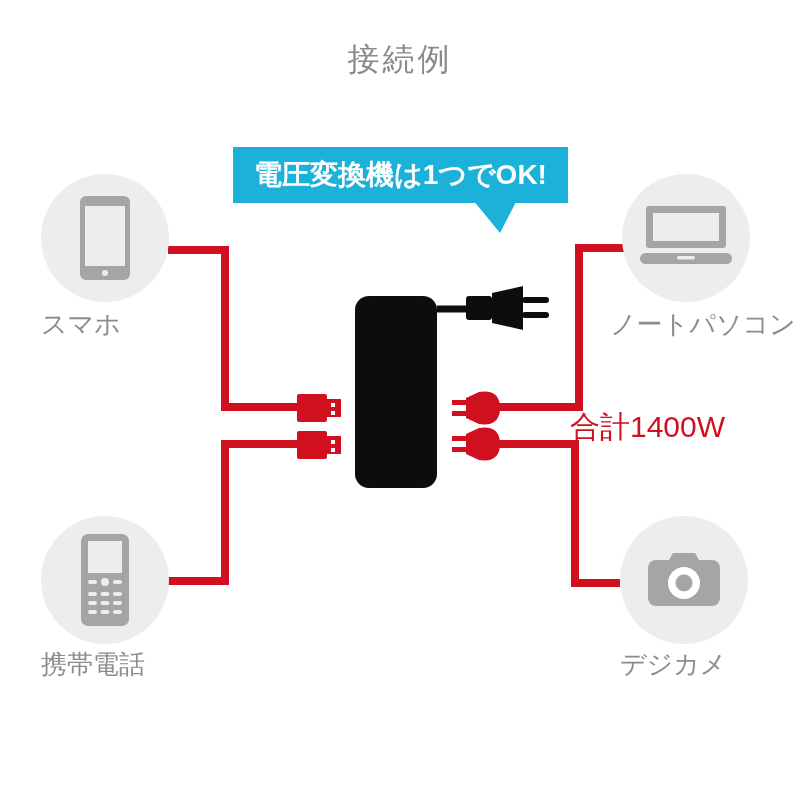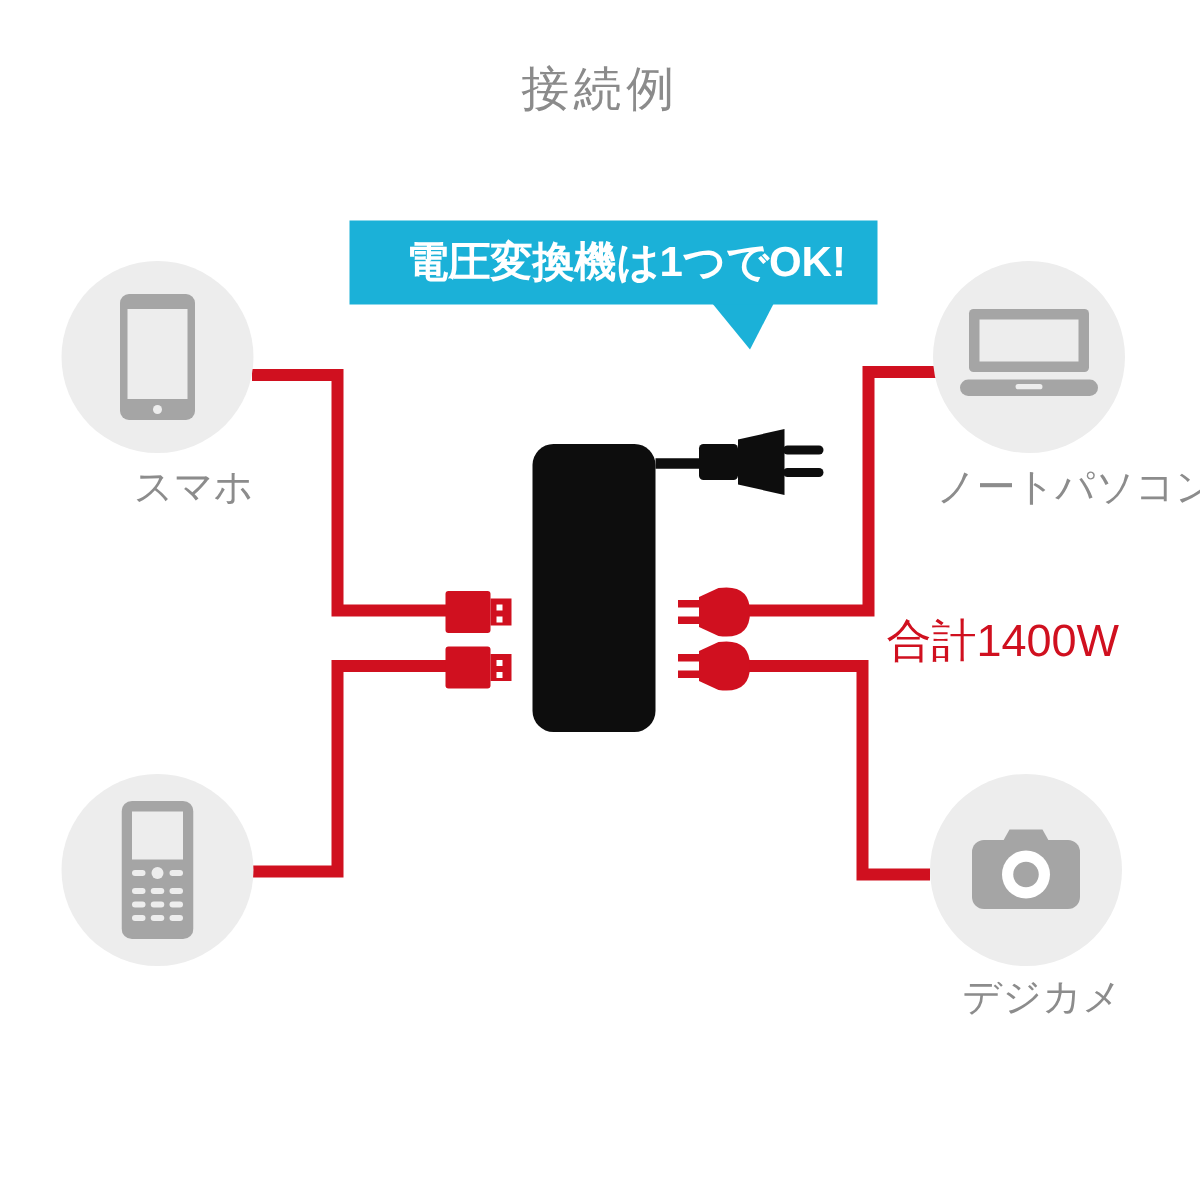--- a/index.html
+++ b/index.html
@@ -20,38 +20,38 @@
   .f-red{fill:var(--cable-red);}
   .f-black{fill:var(--device-black);}
   .s-black{stroke:var(--device-black);}
   .f-white{fill:#fff;}
   .f-cyan{fill:var(--callout-cyan);}
   .f-gray{fill:var(--icon-gray);}
   .f-bg{fill:var(--circle-bg);}
   .page-title{position:absolute;left:0;top:38px;width:800px;text-align:center;
     font-size:32px;letter-spacing:3px;color:var(--title-gray);}
   .callout{position:absolute;left:233px;top:147px;width:335px;height:56px;
-    background:var(--callout-cyan);display:flex;align-items:center;justify-content:center;padding-left:17px;}
+    background:var(--callout-cyan);display:flex;align-items:center;justify-content:center;}
   .callout span{color:#fff;font-size:28px;font-weight:bold;white-space:nowrap;}
   .outlet-label{position:absolute;left:404px;top:246px;width:152px;text-align:center;
     font-size:24px;color:#161616;white-space:nowrap;}
   .device-circle{position:absolute;width:128px;height:128px;border-radius:50%;
     background:var(--circle-bg);display:flex;align-items:center;justify-content:center;}
   .c-smartphone{left:41px;top:174px;}
   .c-phone{left:41px;top:516px;}
   .c-laptop{left:622px;top:174px;}
   .c-camera{left:620px;top:516px;}
-  .device-label{position:absolute;text-align:right;font-size:26px;color:var(--label-gray);white-space:nowrap;}
+  .device-label{position:absolute;text-align:left;font-size:26px;color:var(--label-gray);white-space:nowrap;}
   .l-smartphone{left:41px;width:128px;top:307px;}
   .l-phone{left:41px;width:128px;top:647px;}
   .l-laptop{left:588px;width:200px;top:307px;margin-left:22px;}
   .l-camera{left:620px;width:128px;top:647px;}
   .total{position:absolute;font-size:30px;color:var(--cable-red);white-space:nowrap;}
   .t-left{left:55px;top:407px;}
-  .t-right{left:591px;top:407px;text-align:center;}
+  .t-right{left:570px;top:407px;text-align:center;}
   .footnote{position:absolute;right:23px;top:750px;font-size:27px;color:var(--note-dark);white-space:nowrap;}
 </style>
 </head>
 <body>
 
 <div class="stage">
 
   <svg class="art" viewBox="0 0 800 800" aria-hidden="true">
 
     <polygon class="f-cyan" points="473,200 517,200 500,233"></polygon>
@@ -151,19 +151,20 @@
   <div class="device-circle c-camera">
     <svg width="72" height="56" viewBox="0 0 72 56">
       <polygon class="f-gray" points="20,10 25,1 47,1 52,10"></polygon>
       <rect class="f-gray" x="0" y="8" width="72" height="46" rx="8"></rect>
       <circle class="f-white" cx="36" cy="31" r="16"></circle>
       <circle class="f-gray" cx="36" cy="31" r="8.5"></circle>
     </svg>
   </div>
 
   <div class="device-label l-smartphone">スマホ</div>
+  <div class="device-label l-phone">携帯電話</div>
   <div class="device-label l-laptop">ノートパソコン</div>
   <div class="device-label l-camera">デジカメ</div>
 
   <div class="total t-right">合計1400W</div>
 
 
 </div>
 
 </body></html>

